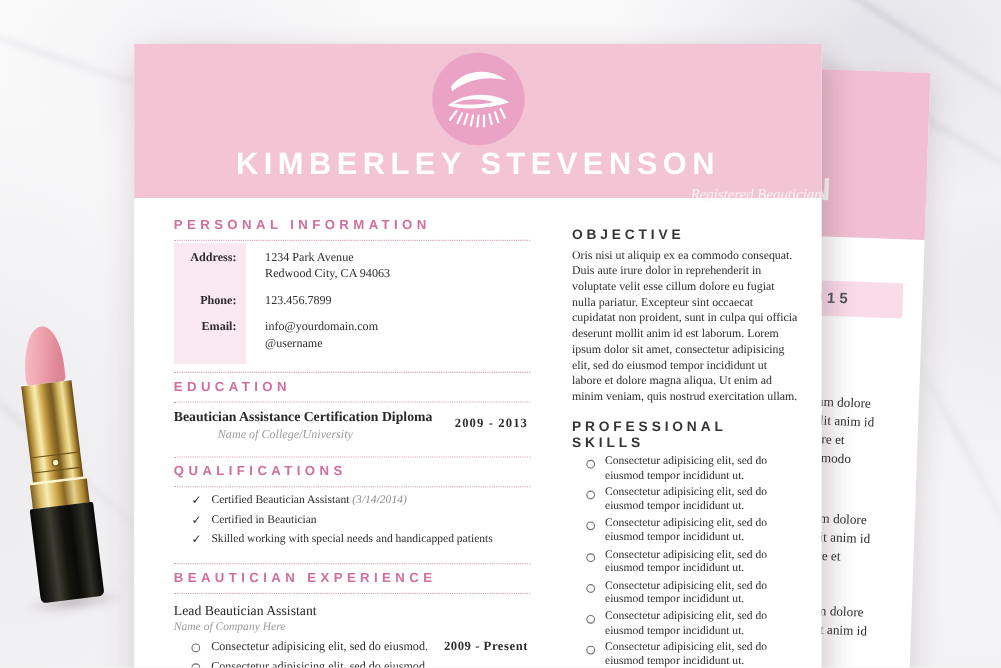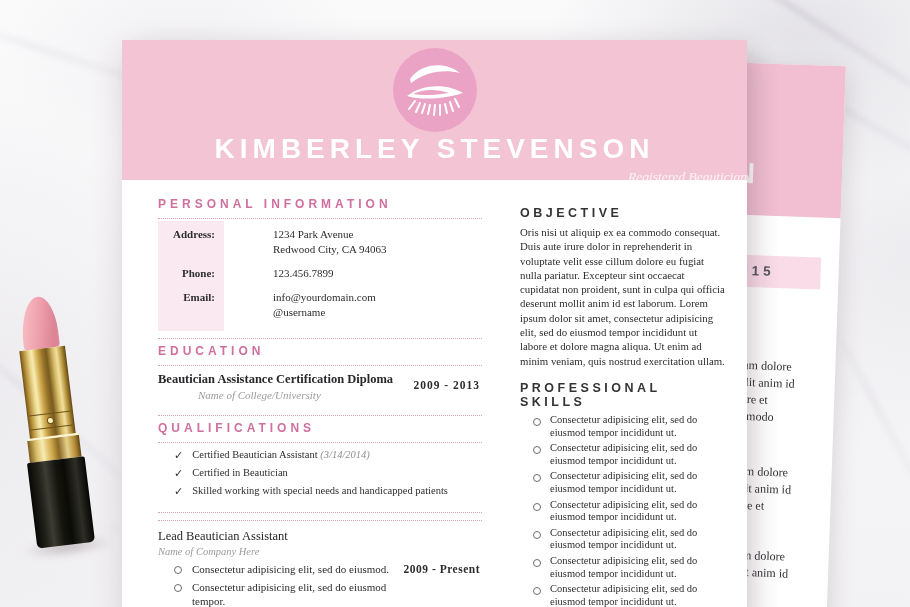--- a/index.html
+++ b/index.html
@@ -54,21 +54,21 @@
 
   .col-left{position:absolute;left:36px;top:152px;width:324px;}
   .col-right{position:absolute;left:398px;top:166px;width:206px;}
 
   .sec-title{font-family:"Liberation Sans","DejaVu Sans",sans-serif;font-weight:bold;
     font-size:12px;line-height:13px;letter-spacing:4px;color:#cf6f9e;margin:6px 0 0;}
   .dotline{border-top:1px dotted #d99fba;height:0;margin:7px 0 0;}
 
   .info{background:linear-gradient(to right,#fae9f0 0,#fae9f0 66px,transparent 66px);
     padding:6px 0 2px;margin-top:2px;}
-  .info-row{display:flex;margin:0 0 9px;gap:32px;}
+  .info-row{display:flex;margin:0 0 9px;}
   .info-label{width:66px;text-align:right;padding-right:9px;box-sizing:border-box;
     font-weight:bold;font-size:11px;line-height:15px;color:#2d2d30;}
   .info-val{padding-left:17px;font-size:11px;line-height:15px;color:#2d2d30;white-space:nowrap;}
 
   .edu{position:relative;padding:6px 0 5px;}
   .edu-degree{font-weight:bold;font-size:12.5px;line-height:15px;color:#28282b;white-space:nowrap;}
   .edu-school{font-style:italic;color:#9b9b9b;font-size:11px;line-height:13px;margin:2px 0 1px 40px;}
   .edu-dates{position:absolute;right:2px;top:13px;font-weight:bold;font-size:11.5px;letter-spacing:1px;color:#2d2d30;}
 
   .checklist{padding:4px 0 4px;}
@@ -217,20 +217,21 @@
           <span class="check-mark">✓</span>
           <span>Certified in Beautician</span>
         </div>
         <div class="check-row">
           <span class="check-mark">✓</span>
           <span>Skilled working with special needs and handicapped patients</span>
         </div>
       </div>
       <div class="dotline"></div>
 
+      <div class="sec-title">BEAUTICIAN EXPERIENCE</div>
       <div class="dotline"></div>
       <div class="job">
         <div class="job-role">Lead Beautician Assistant</div>
         <div class="job-company">Name of Company Here</div>
         <div class="job-bullets">
           <div class="bullet-row">
             <span class="ring"></span>
             <span>Consectetur adipisicing elit, sed do eiusmod.</span>
           </div>
           <div class="bullet-row">

